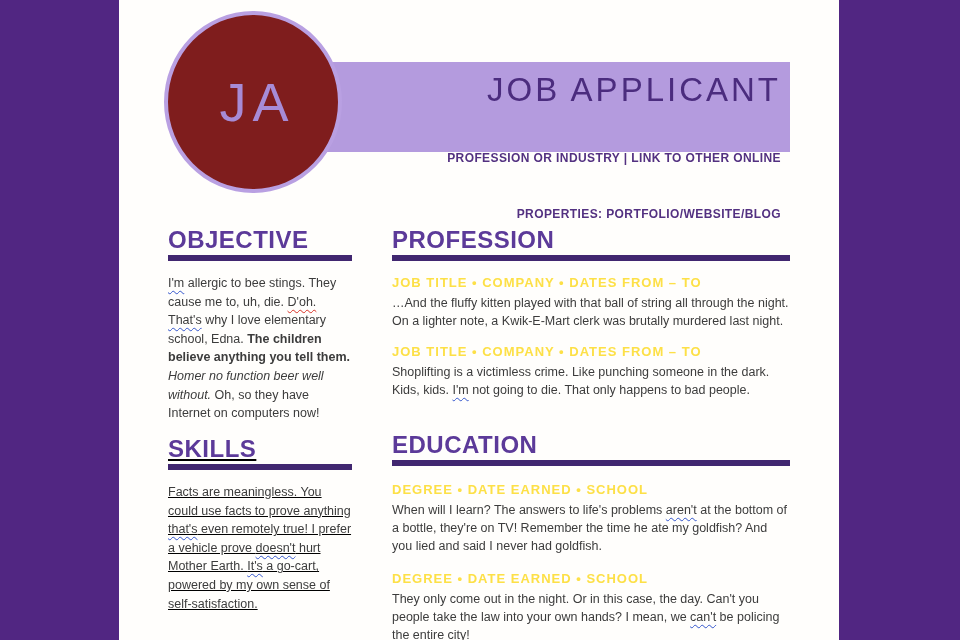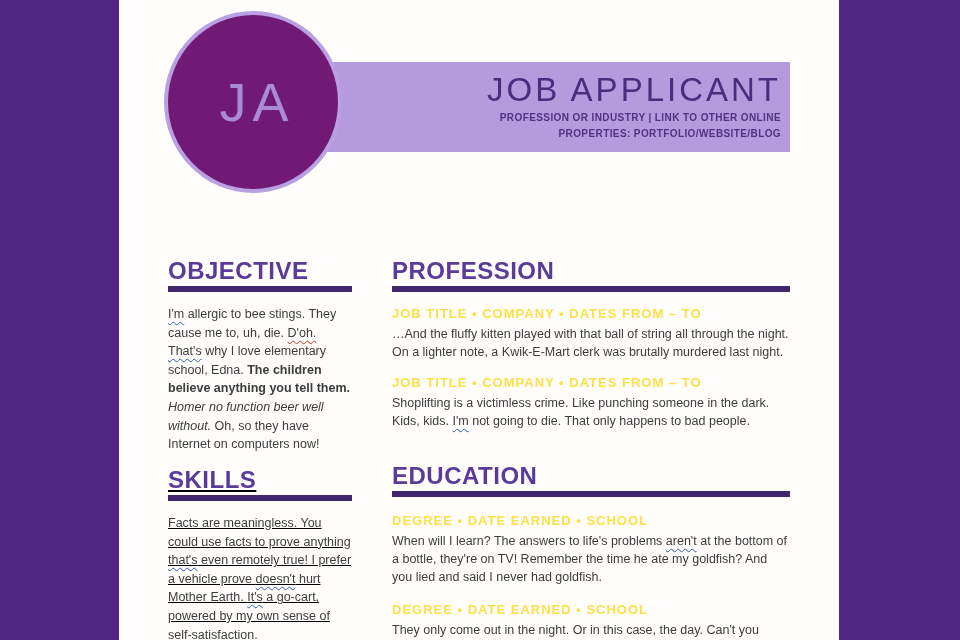--- a/index.html
+++ b/index.html
@@ -24,31 +24,32 @@
     padding:8px 9px 0 0;
   }
   .applicant-name {
     font-size:33px; line-height:40px;
     letter-spacing:3px;
     color:#4b2c7e;
     font-weight:400;
     white-space:nowrap;
   }
   .tagline {
-    font-size:10px; line-height:16px;
+    font-size:12px; line-height:16px;
     font-weight:700;
     letter-spacing:0.4px;
     color:#533181;
+    margin-top:40px;
   }
   
   .avatar {
     position:absolute; left:164px; top:11px;
     width:178px; height:182px;
     border-radius:50%;
-    background:#701a75;
+    background:#7f1d1d;
     border:4px solid #b9a0e2;
     z-index:2;
     display:flex; align-items:center; justify-content:center;
   }
   .avatar-initials {
     font-size:54px;
     letter-spacing:6px;
     padding-left:8px;
     color:#a78bd6;
     font-weight:400;
@@ -59,21 +60,20 @@
   .col-right { left:392px; width:398px; }
   #sec-objective  { top:227px; }
   #sec-skills     { top:436px;text-decoration:underline; }
   #sec-experience { top:227px; }
   #sec-education  { top:432px; }
   .section h2 {
     font-size:24px; line-height:26px;
     font-weight:700;
     letter-spacing:0.5px;
     color:#5c3a99;
-    margin-top:31px;
   }
   .rule { height:6px; background:#412770; margin-top:2px; }
   .body-text {
     font-size:12.5px;
     color:#3c3c3c;
     margin-top:13px;
   }
   .col-left  .body-text { line-height:18.6px; }
   .col-right .body-text { line-height:18px; margin-top:2px; }
   .entry-header {

